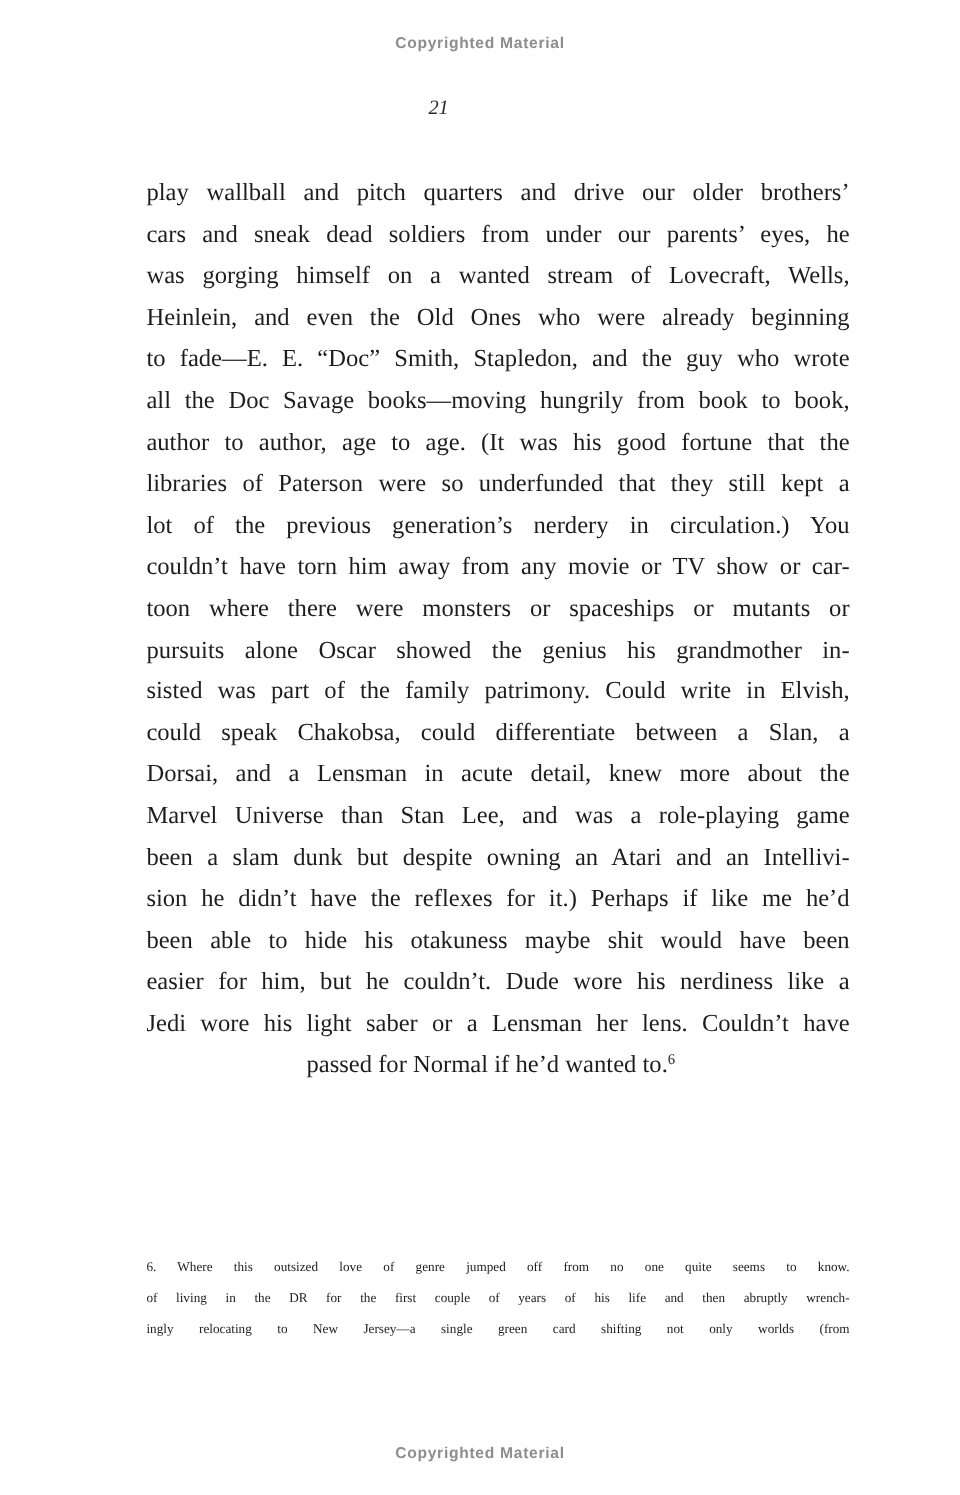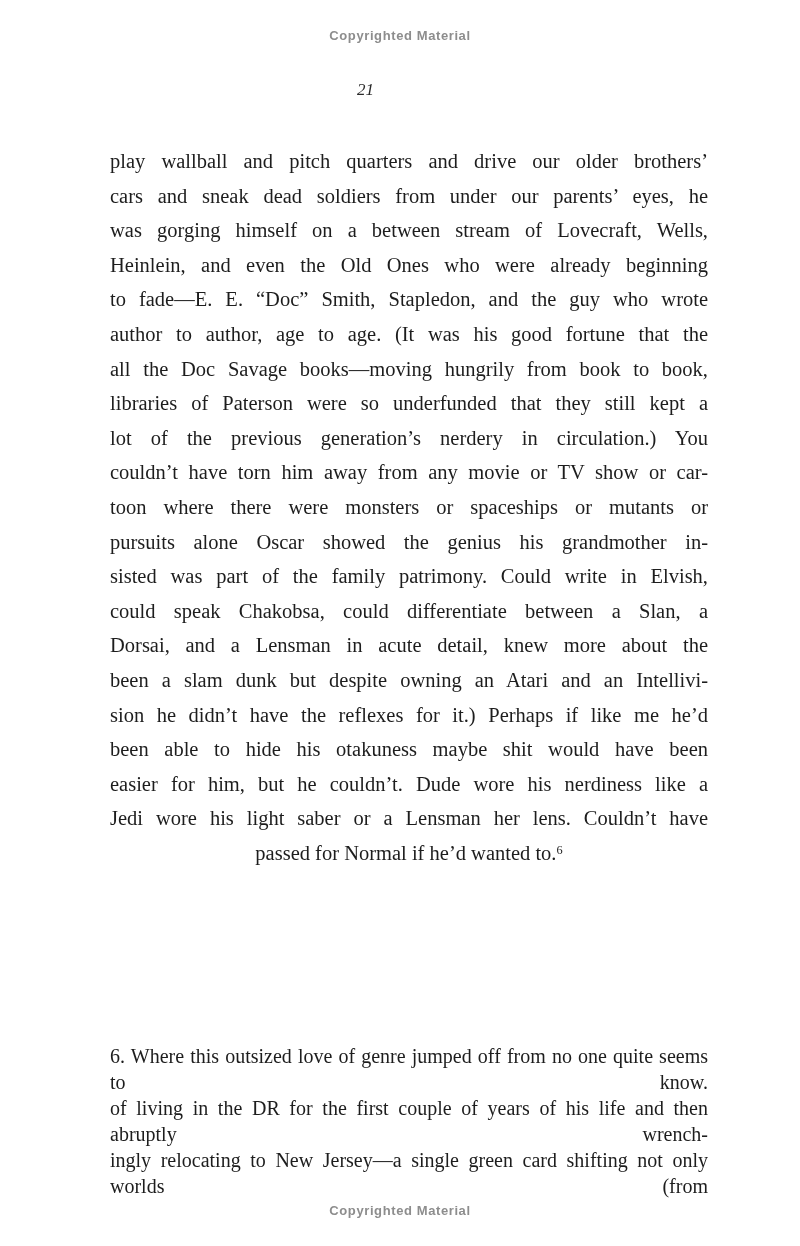--- a/index.html
+++ b/index.html
@@ -43,68 +43,70 @@
     top: 144px;
     left: 110px;
     width: 598px;
     font-size: 20.5px;
     line-height: 34.6px;
     color: #1d1d1d;
   }
   .line {
     text-align: justify;
     text-align-last: justify;
+    margin-left: 12px;
     -moz-text-align-last: justify;
   }
   .last-line {
     text-align: center;
   }
   sup {
     font-size: 0.6em;
     line-height: 0;
     vertical-align: baseline;
     position: relative;
     top: -0.5em;
   }
   .footnote {
     position: absolute;
     top: 1043px;
     left: 110px;
     width: 598px;
-    font-size: 20px;
+    font-size: 11px;
     line-height: 26px;
     color: #1d1d1d;
   }
 </style>
 </head>
 <body>
 
 <div class="page">
 
   <div class="notice top">Copyrighted Material</div>
 
   <div class="page-number">21</div>
 
   <div class="body-text">
     <div>
         <div class="line">play wallball and pitch quarters and drive our older brothers’</div>
         <div class="line">cars and sneak dead soldiers from under our parents’ eyes, he</div>
-        <div class="line">was gorging himself on a between stream of Lovecraft, Wells,</div>
+        <div class="line">was gorging himself on a wanted stream of Lovecraft, Wells,</div>
         <div class="line">Heinlein, and even the Old Ones who were already beginning</div>
         <div class="line">to fade—E. E. “Doc” Smith, Stapledon, and the guy who wrote</div>
+        <div class="line">all the Doc Savage books—moving hungrily from book to book,</div>
         <div class="line">author to author, age to age. (It was his good fortune that the</div>
-        <div class="line">all the Doc Savage books—moving hungrily from book to book,</div>
         <div class="line">libraries of Paterson were so underfunded that they still kept a</div>
         <div class="line">lot of the previous generation’s nerdery in circulation.) You</div>
         <div class="line">couldn’t have torn him away from any movie or TV show or car-</div>
         <div class="line">toon where there were monsters or spaceships or mutants or</div>
         <div class="line">pursuits alone Oscar showed the genius his grandmother in-</div>
         <div class="line">sisted was part of the family patrimony. Could write in Elvish,</div>
         <div class="line">could speak Chakobsa, could differentiate between a Slan, a</div>
         <div class="line">Dorsai, and a Lensman in acute detail, knew more about the</div>
+        <div class="line">Marvel Universe than Stan Lee, and was a role-playing game</div>
         <div class="line">been a slam dunk but despite owning an Atari and an Intellivi-</div>
         <div class="line">sion he didn’t have the reflexes for it.) Perhaps if like me he’d</div>
         <div class="line">been able to hide his otakuness maybe shit would have been</div>
         <div class="line">easier for him, but he couldn’t. Dude wore his nerdiness like a</div>
         <div class="line">Jedi wore his light saber or a Lensman her lens. Couldn’t have</div>
       </div>
     <div class="last-line"><span>passed for Normal if he’d wanted to.</span><sup>6</sup></div>
   </div>
 
   <div class="footnote">

